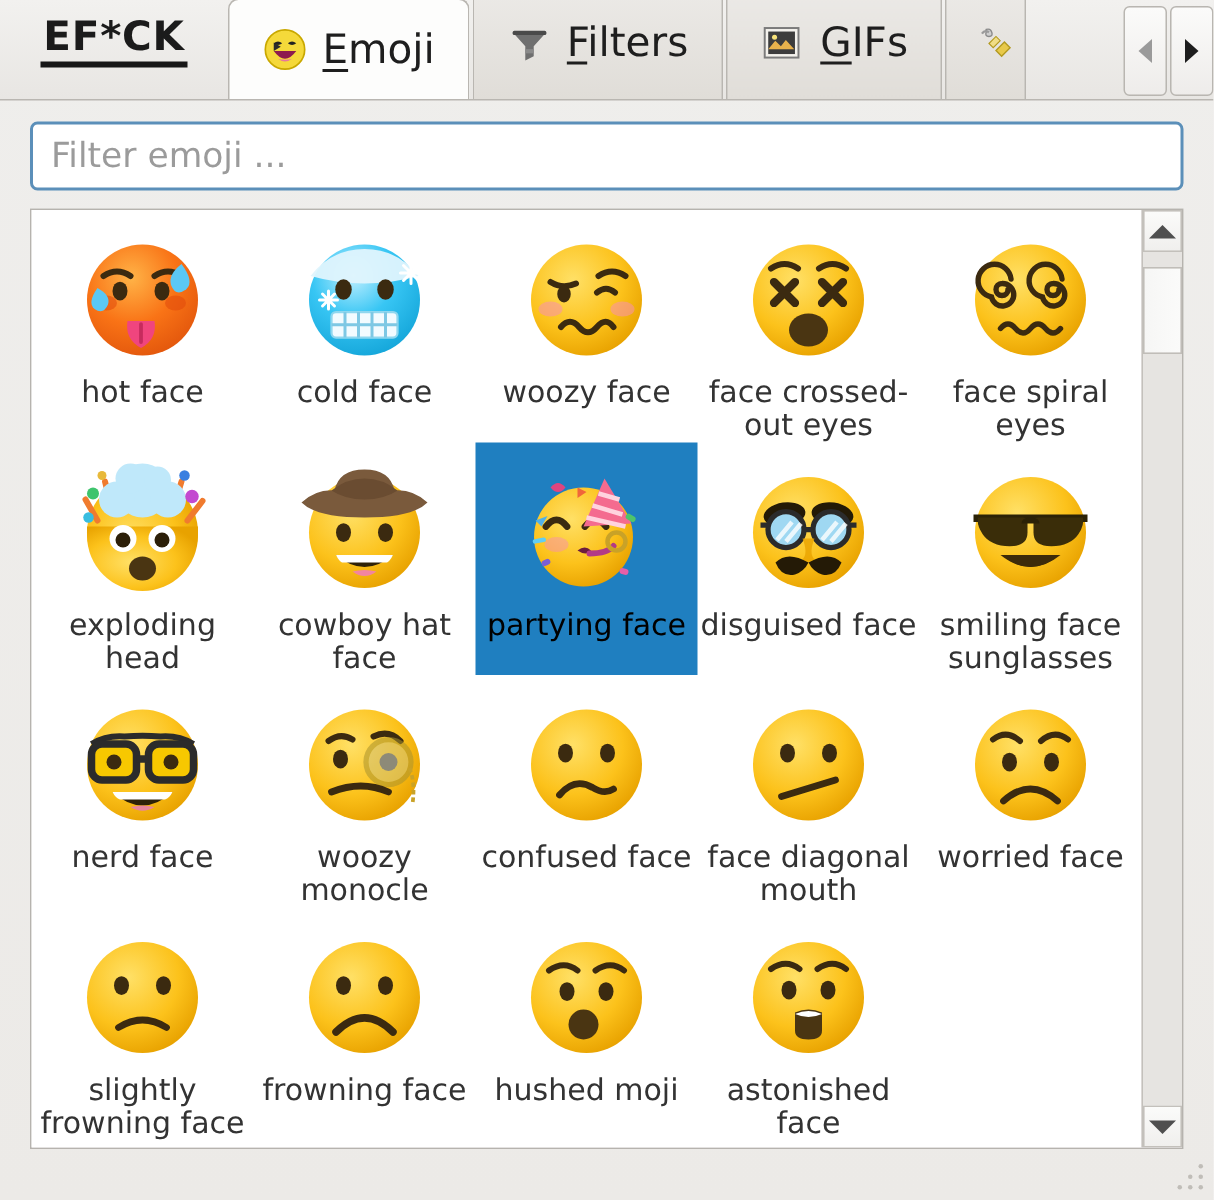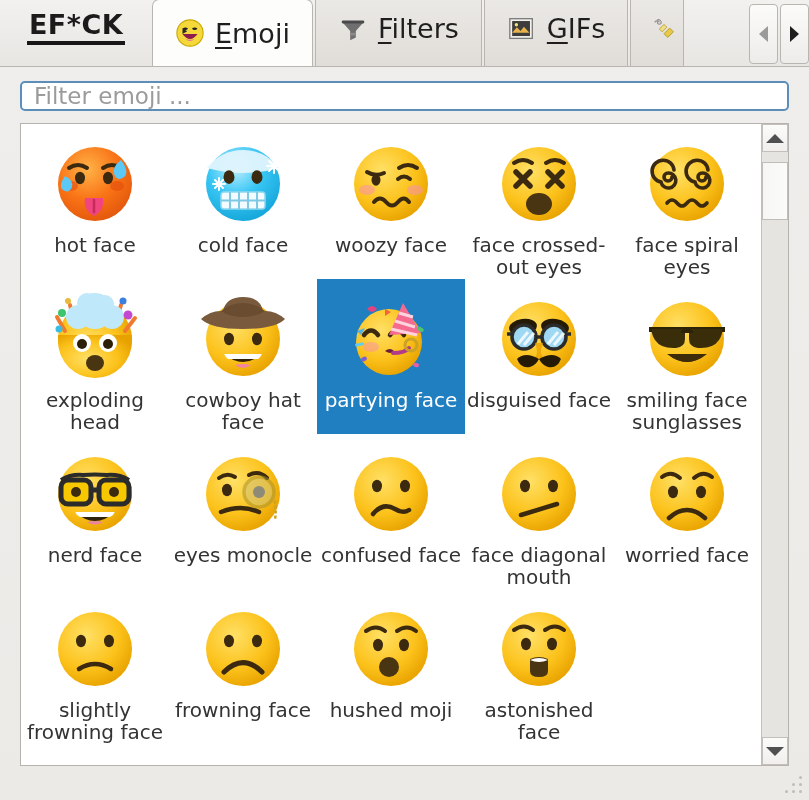--- a/index.html
+++ b/index.html
@@ -131,21 +131,21 @@
   .arrow-r { border-left: 9px solid #1d1d1d; }
   .navbtn.prev .arrow-l { border-right-color: #9a9a9a; }
 
   
   .searchwrap {
     padding: 14px 20px 12px 20px;
     flex: 0 0 auto;
   }
   .search-input {
     width: 100%;
-    height: 30px;
+    height: 46px;
     border: 2px solid #5b8fb9;
     border-radius: 5px;
     background: #ffffff;
     font-size: 23px;
     font-family: "DejaVu Sans", sans-serif;
     color: #222;
     padding: 0 12px;
     outline: none;
   }
   .search-input::placeholder { color: #9b9b9b; }
@@ -192,21 +192,21 @@
   .caption {
     margin-top: 2px;
     font-size: 20px;
     line-height: 1.12;
     text-align: center;
     color: #333333;
     width: 100%;
     padding: 0 2px;
     word-wrap: break-word;
   }
-  .cell.selected .caption { color: #ffffff; }
+  .cell.selected .caption { color: #000000; }
 
   
   .vscroll {
     width: 27px;
     flex: 0 0 auto;
     background: #e6e4e1;
     border-left: 1px solid #c3c0bb;
     display: flex;
     flex-direction: column;
   }
@@ -633,21 +633,21 @@
               <circle cx="50" cy="52" r="37" fill="url(#g8)"></circle>
               <path d="M26 36 q8 -6 16 -1" fill="none" stroke="#3b2a10" stroke-width="4" stroke-linecap="round"></path>
               <path d="M56 33 q10 -5 18 3" fill="none" stroke="#3b2a10" stroke-width="4" stroke-linecap="round"></path>
               <ellipse cx="34" cy="48" rx="5" ry="6.25" fill="#3b2a10"></ellipse>
               <circle cx="66" cy="50" r="15" fill="#cfc27a" opacity=".55" stroke="#a8922f" stroke-width="3.5"></circle>
               <circle cx="66" cy="50" r="6" fill="#8d8a78"></circle>
               <path d="M80 54 q4 10 2 24" fill="none" stroke="#c9a227" stroke-width="2.5" stroke-dasharray="3 2"></path>
               <path d="M28 70 q20 -8 38 0" fill="none" stroke="#3b2a10" stroke-width="4.5" stroke-linecap="round"></path>
             </svg>
           </span>
-          <div class="caption">eyes monocle</div>
+          <div class="caption">woozy monocle</div>
         </div>
         <div class="cell">
           <span style="display: block;">
             <svg class="glyph" viewBox="0 0 100 100" xmlns="http://www.w3.org/2000/svg">
               <defs>
                 <radialGradient id="g9" cx="38%" cy="32%" r="72%">
                   <stop offset="0%" stop-color="#ffe066"></stop>
                   <stop offset="62%" stop-color="#fcc21b"></stop>
                   <stop offset="100%" stop-color="#e8a200"></stop>
                 </radialGradient>

